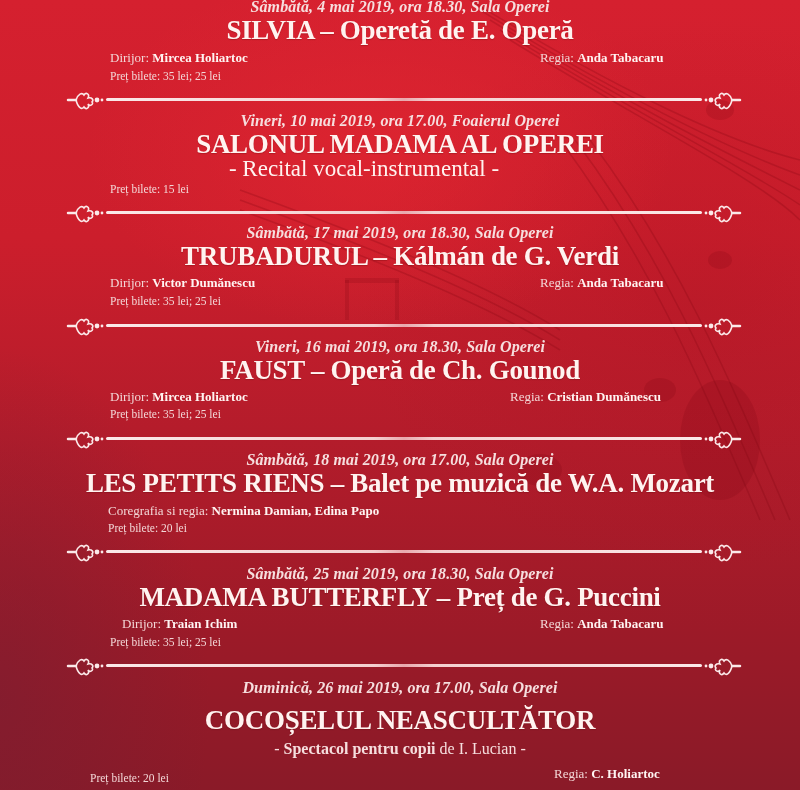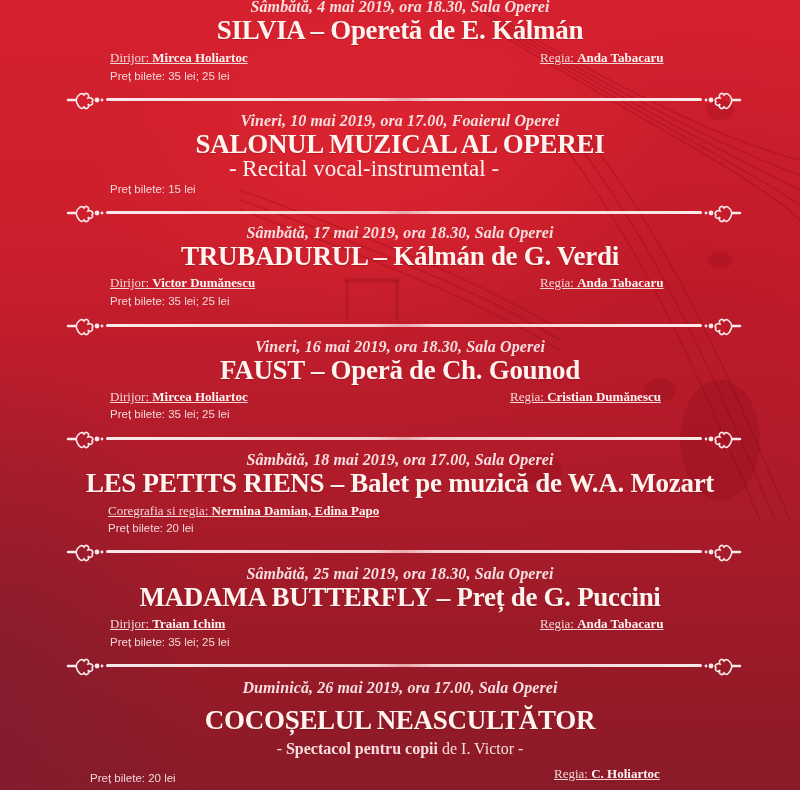--- a/index.html
+++ b/index.html
@@ -29,26 +29,26 @@
   .subtitle {
     position: absolute; left: 0; width: 728px; text-align: center;
     font-weight: normal; font-size: 23px; color: #fff3f0; white-space: nowrap;
   }
   .subtitle-small {
     position: absolute; left: 0; width: 800px; text-align: center;
     font-size: 16px; color: #f6dede; white-space: nowrap;
   }
   .subtitle-small b { font-weight: bold; }
   .credit {
-    position: absolute; font-size: 13px; color: #f3d7d7; white-space: nowrap; text-decoration: underline;
+    position: absolute; font-size: 13px; color: #f3d7d7; white-space: nowrap;
   }
   .credit .k { font-family: "Liberation Serif", serif; }
   .credit .v { font-weight: bold; color: #fff4f2; }
   .price {
-    position: absolute; font-family: Liberation Sans, sans-serif; font-size: 11.5px;
+    position: absolute; font-family: Liberation Serif, serif; font-size: 11.5px;
     color: #f3d7d7; white-space: nowrap;
   }
   .divider { position: absolute; left: 66px; width: 676px; height: 20px; }
   .divider .line {
     position: absolute; left: 40px; right: 40px; top: 8px; height: 3px;
     background: linear-gradient(90deg, #fbe9e9 0%, #f4d0d0 45%, #e9a9ae 50%, #f4d0d0 55%, #fbe9e9 100%);
     border-radius: 2px;
   }
   .divider svg { position: absolute; top: 0; }
 </style>
@@ -87,38 +87,38 @@
       <path d="M2 10 L10 10" stroke="#fbe9e9" stroke-width="2.5" stroke-linecap="round"></path>
       <path d="M10 10 C12 4, 16 2, 18 5 C20 2, 24 4, 22 8 C26 7, 28 10, 26 12 C28 14, 24 17, 22 14 C24 18, 20 20, 18 17 C16 20, 12 18, 10 10 Z" fill="none" stroke="#fbe9e9" stroke-width="1.6"></path>
       <circle cx="31" cy="10" r="2.4" fill="#fbe9e9"></circle>
       <circle cx="36" cy="10" r="1.4" fill="#fbe9e9"></circle>
     </g>
   </defs>
 </svg>
 
 <section class="event">
   <div class="date" style="top:-2px">Sâmbătă, 4 mai 2019, ora 18.30, Sala Operei</div>
-  <div class="title" style="top:15px">SILVIA – Operetă de E. Kálmán</div>
+  <div class="title" style="top:15px">SILVIA – Operetă de E. Operă</div>
   <div class="credit" style="left:110px;top:50px"><span class="k">Dirijor:</span> <span class="v">Mircea Holiartoc</span></div>
   <div class="credit" style="left:540px;top:50px"><span class="k">Regia:</span> <span class="v">Anda Tabacaru</span></div>
   <div class="price" style="left:110px;top:70px">Preț bilete: 35 lei; 25 lei</div>
 </section>
 <div class="divider" style="top:90px">
   <svg width="40" height="20" style="left:0">
       <use href="#orn"></use>
     </svg>
   <div class="line"></div>
   <svg width="40" height="20" style="right:0;transform:scaleX(-1)">
       <use href="#orn"></use>
     </svg>
 </div>
 
 <section class="event">
   <div class="date" style="top:112px">Vineri, 10 mai  2019, ora 17.00, Foaierul Operei</div>
-  <div class="title" style="top:129px">SALONUL MUZICAL AL OPEREI</div>
+  <div class="title" style="top:129px">SALONUL MADAMA AL OPEREI</div>
   <div class="subtitle" style="top:156px">- Recital vocal-instrumental -</div>
   <div class="price" style="left:110px;top:183px">Preț bilete: 15 lei</div>
 </section>
 <div class="divider" style="top:203px">
   <svg width="40" height="20" style="left:0">
       <use href="#orn"></use>
     </svg>
   <div class="line"></div>
   <svg width="40" height="20" style="right:0;transform:scaleX(-1)">
       <use href="#orn"></use>
@@ -171,33 +171,33 @@
     </svg>
   <div class="line"></div>
   <svg width="40" height="20" style="right:0;transform:scaleX(-1)">
       <use href="#orn"></use>
     </svg>
 </div>
 
 <section class="event">
   <div class="date" style="top:565px">Sâmbătă, 25  mai  2019, ora 18.30, Sala Operei</div>
   <div class="title" style="top:582px">MADAMA BUTTERFLY – Preț de G. Puccini</div>
-  <div class="credit" style="left:110px;top:616px"><span class="k">Dirijor:</span> <span class="v">Traian Ichim</span></div>
+  <div class="credit" style="left:122px;top:616px"><span class="k">Dirijor:</span> <span class="v">Traian Ichim</span></div>
   <div class="credit" style="left:540px;top:616px"><span class="k">Regia:</span> <span class="v">Anda Tabacaru</span></div>
   <div class="price" style="left:110px;top:636px">Preț bilete: 35 lei; 25 lei</div>
 </section>
 <div class="divider" style="top:656px">
   <svg width="40" height="20" style="left:0">
       <use href="#orn"></use>
     </svg>
   <div class="line"></div>
   <svg width="40" height="20" style="right:0;transform:scaleX(-1)">
       <use href="#orn"></use>
     </svg>
 </div>
 
 <section class="event">
   <div class="date" style="top:679px">Duminică, 26 mai 2019, ora 17.00, Sala Operei</div>
   <div class="title" style="top:705px">COCOȘELUL NEASCULTĂTOR</div>
-  <div class="subtitle-small" style="top:740px"><span>- </span><b>Spectacol pentru copii</b><span> de I. Victor -</span></div>
+  <div class="subtitle-small" style="top:740px"><span>- </span><b>Spectacol pentru copii</b><span> de I. Lucian -</span></div>
   <div class="credit" style="left:554px;top:766px"><span class="k">Regia:</span> <span class="v">C. Holiartoc</span></div>
   <div class="price" style="left:90px;top:772px">Preț bilete: 20 lei</div>
 </section>
 
 </body></html>

